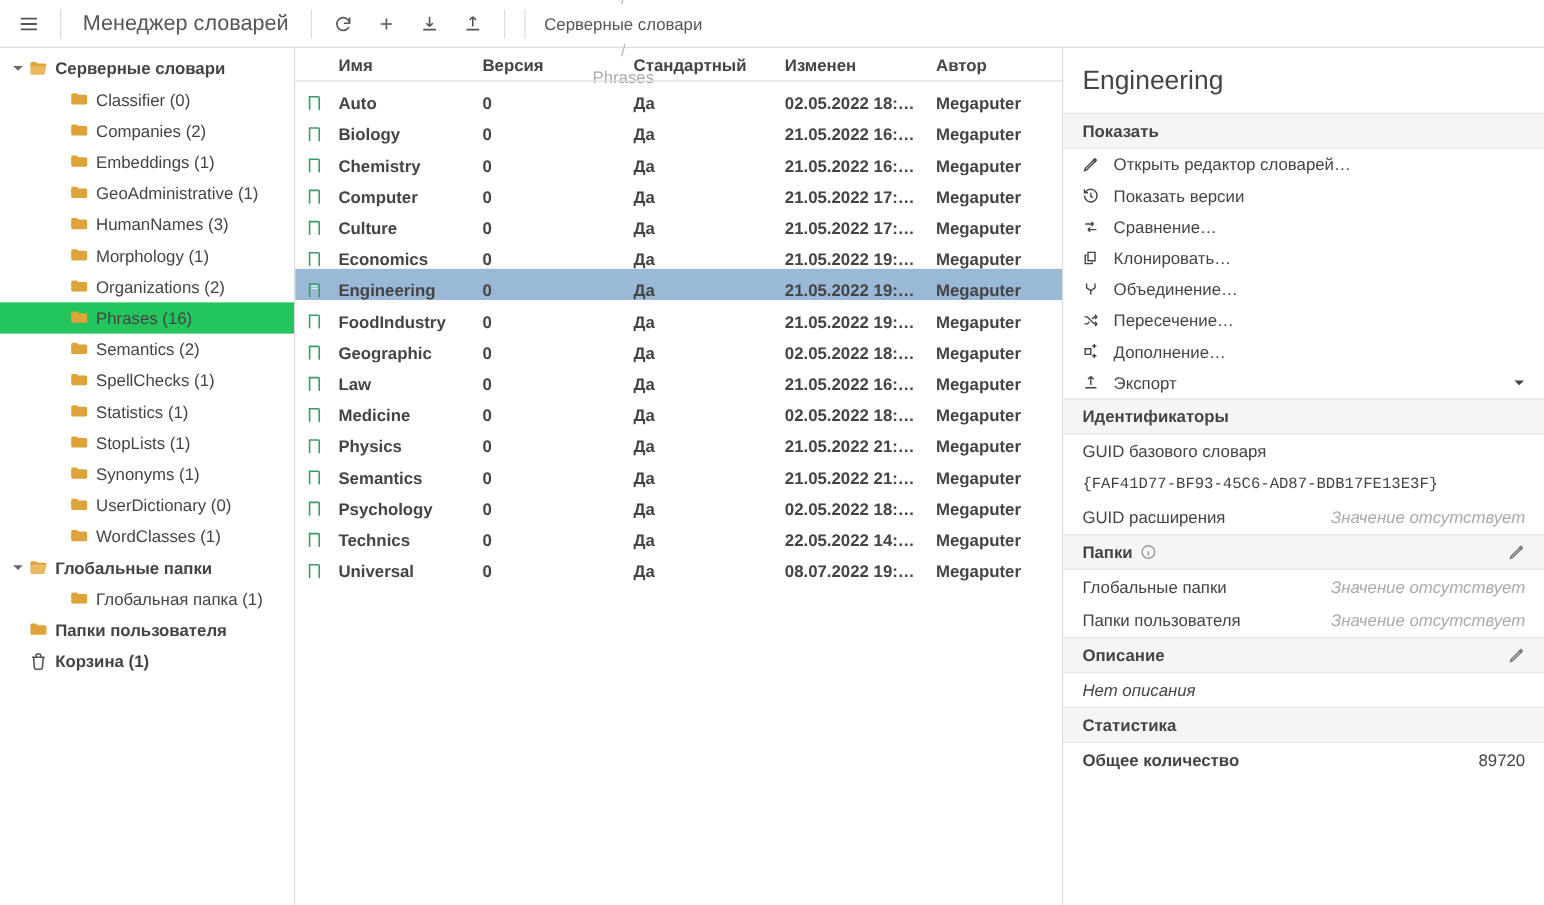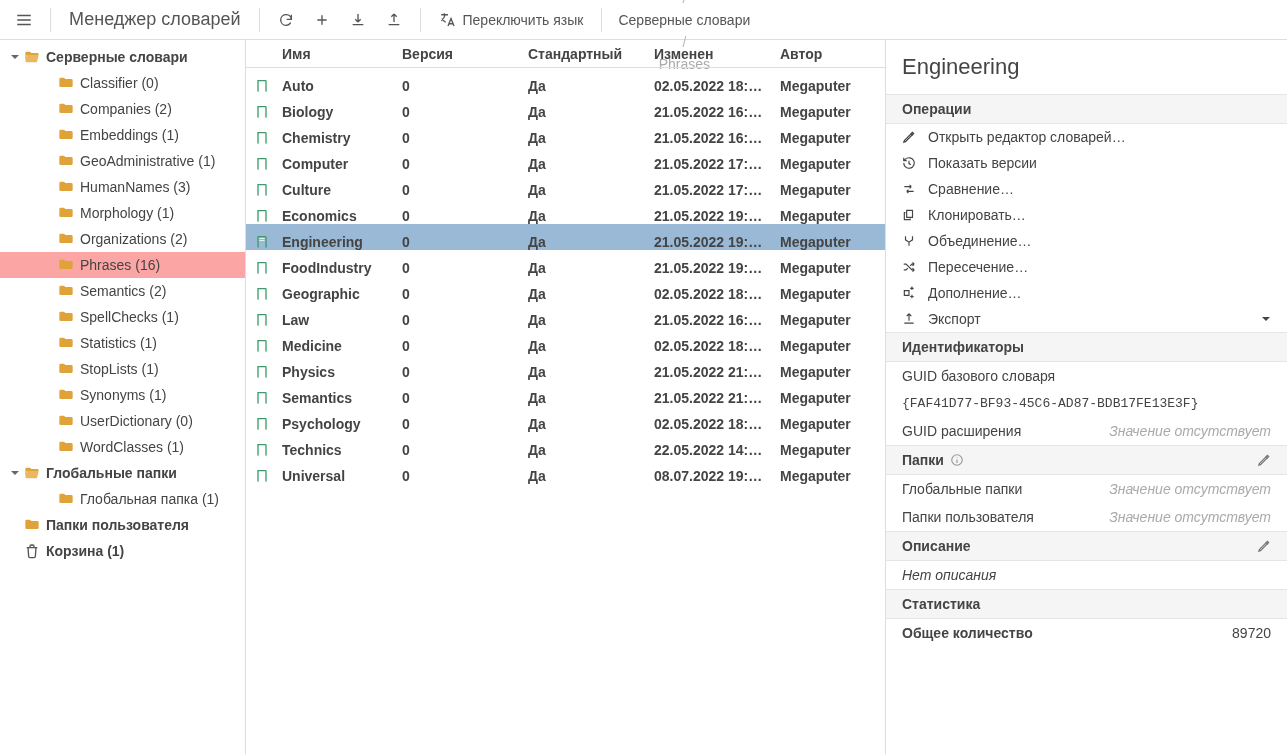--- a/index.html
+++ b/index.html
@@ -26,21 +26,21 @@
   .breadcrumb .bc-cur { color:#aaa; }
 
   
   .main { display:flex; height:calc(100% - 40px); }
   .tree { width:246px; border-right:1px solid var(--border); overflow:auto; padding-top:4px; }
   .center { flex:1; overflow:auto; }
   .details { width:402px; border-left:1px solid var(--border); overflow:auto; }
 
   
   .tree-row { display:flex; align-items:center; height:26px; cursor:pointer; white-space:nowrap; }
-  .tree-row.sel { background:#fca5a5; }
+  .tree-row.sel { background:#22c55e; }
   .tw { width:18px; display:flex; align-items:center; justify-content:center; color:#666; }
   .indent1 { padding-left:6px; }
   .indent2 { padding-left:40px; }
   .tree-row .lbl { margin-left:6px; }
   .tree-row.top .lbl, .tree-row.cat .lbl { font-weight:bold; }
 
   
   .thead { display:flex; align-items:center; height:28px; border-bottom:1px solid var(--border); font-weight:bold; color:#444; }
   .thead .th, .trow .td { padding:0 8px; overflow:hidden; text-overflow:ellipsis; white-space:nowrap; }
   .c-icon { width:28px; flex:0 0 28px; }
@@ -92,26 +92,20 @@
     <svg width="16" height="16" viewBox="0 0 24 24">
         <path fill="none" stroke="currentColor" stroke-width="2" d="M12 3v12m0 0 4-4m-4 4-4-4M4 19h16"></path>
       </svg>
   </div>
   <div class="tb-btn">
     <svg width="16" height="16" viewBox="0 0 24 24">
         <path fill="none" stroke="currentColor" stroke-width="2" d="M12 15V3m0 0 4 4m-4-4-4 4M4 19h16"></path>
       </svg>
   </div>
   <div class="tb-sep"></div>
-  <div class="tb-lang">
-    <svg width="18" height="18" viewBox="0 0 24 24">
-        <path fill="none" stroke="currentColor" stroke-width="1.8" d="M3 5h9M7 3v2m1 0c-.5 3-2 6-5 8m1-3c1 2 3 4 5 5m3 5 4-10 4 10m-7-3h6"></path>
-      </svg>
-    <span>Переключить язык</span>
-  </div>
   <div class="tb-sep"></div>
   <div class="breadcrumb">
     <span class="bc-item">Русский</span>
     <span class="bc-sep">/</span>
     <span class="bc-item">Серверные словари</span>
     <span class="bc-sep">/</span>
     <span class="bc-cur">Phrases</span>
   </div>
 </div>
 
@@ -533,21 +527,21 @@
           <div class="td c-mod">08.07.2022 19:3…</div>
           <div class="td c-auth">Megaputer</div>
         </div>
       </div>
   </div>
 
   <div class="details">
     <div class="d-title">Engineering</div>
 
     <div class="d-section">
-      <span>Операции</span>
+      <span>Показать</span>
     </div>
     <div class="op">
       <svg width="14" height="14" viewBox="0 0 24 24">
           <path fill="none" stroke="currentColor" stroke-width="2" d="m3 21 3-1L20 6l-2-2L4 18zM15 5l4 4"></path>
         </svg>
       <span>Открыть редактор словарей…</span>
     </div>
     <div class="op">
       <svg width="14" height="14" viewBox="0 0 24 24">
           <path fill="none" stroke="currentColor" stroke-width="2" d="M3 12a9 9 0 1 0 3-6.7L3 8m0-5v5h5M12 8v5l3 2"></path>

